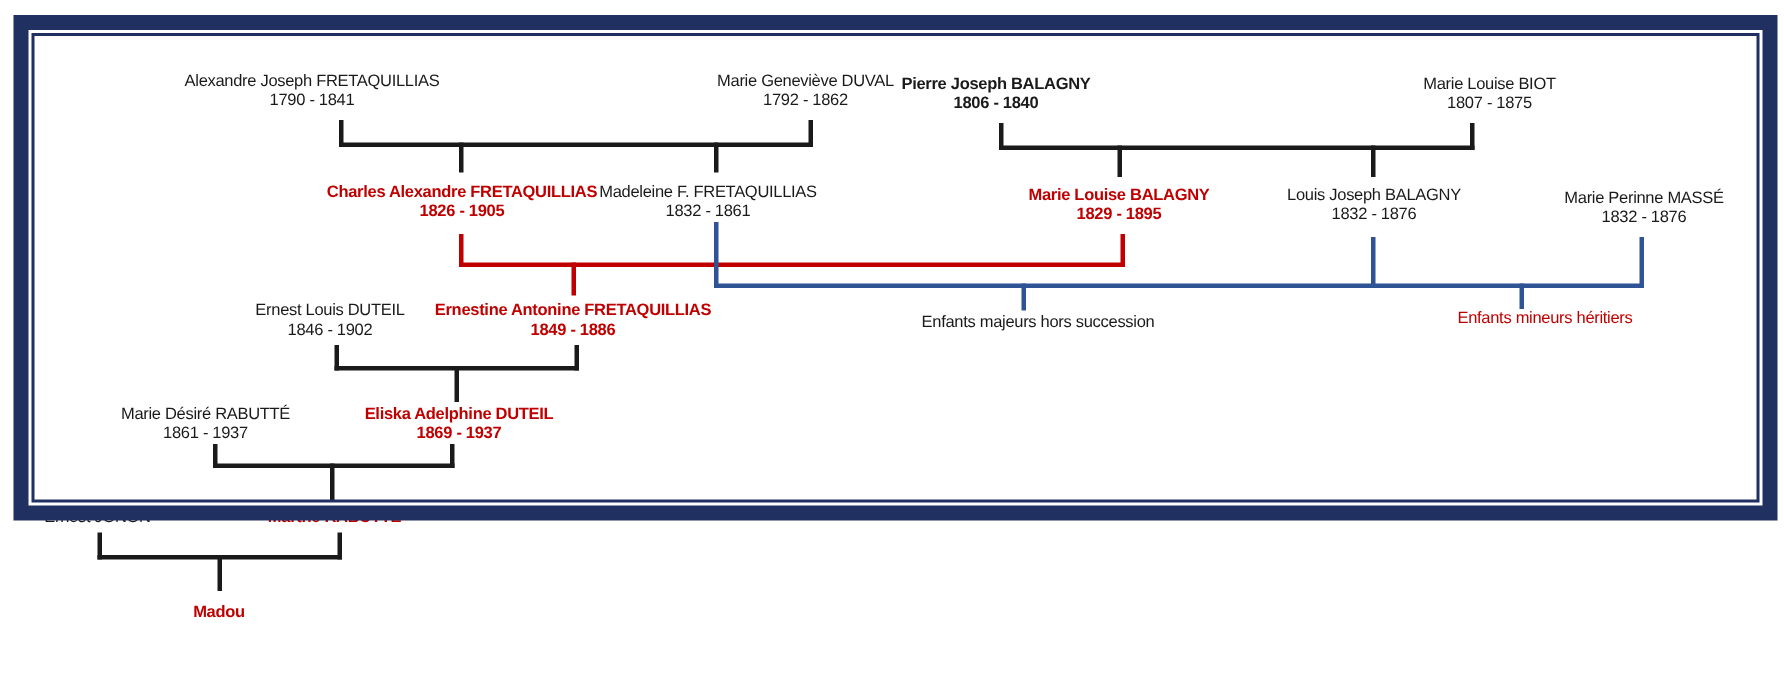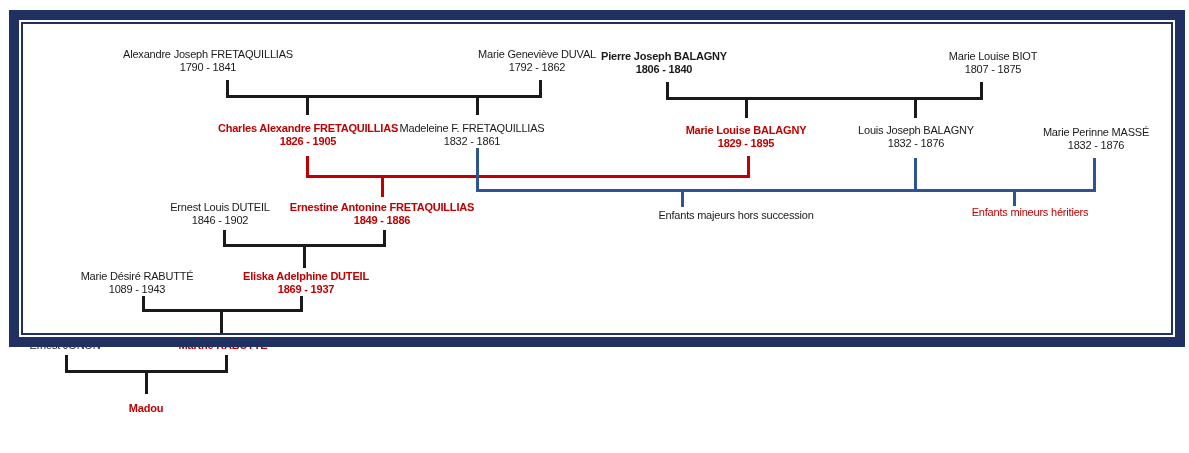--- a/index.html
+++ b/index.html
@@ -128,36 +128,36 @@
       <div class="person black" style="left: 220px; top: 201px; color: rgb(26, 26, 26);">
         <div>Ernest Louis DUTEIL</div>
         <div>1846 - 1902</div>
       </div>
       <div class="person red" style="left: 382px; top: 201px; color: rgb(192, 0, 0);">
         <div>Ernestine Antonine FRETAQUILLIAS</div>
         <div>1849 - 1886</div>
       </div>
       <div class="person black" style="left: 137px; top: 270px; color: rgb(26, 26, 26);">
         <div>Marie Désiré RABUTTÉ</div>
-        <div>1089 - 1943</div>
+        <div>1861 - 1937</div>
       </div>
       <div class="person red" style="left: 306px; top: 270px; color: rgb(192, 0, 0);">
         <div>Eliska Adelphine DUTEIL</div>
         <div>1869 - 1937</div>
       </div>
       <div class="person black" style="left: 65px; top: 339px; color: rgb(26, 26, 26);">
         <div>Ernest JONON</div>
       </div>
       <div class="person red" style="left: 223px; top: 339px; color: rgb(192, 0, 0);">
         <div>Marthe RABUTTÉ</div>
       </div>
       <div class="person red" style="left: 146px; top: 402px; color: rgb(192, 0, 0);">
         <div>Madou</div>
       </div>
     </div>
   <div id="captions">
-      <div class="caption black" style="left: 692px; top: 209px; color: rgb(26, 26, 26); margin-left: 44px;">Enfants majeurs hors succession</div>
+      <div class="caption black" style="left: 692px; top: 209px; color: rgb(26, 26, 26);">Enfants majeurs hors succession</div>
       <div class="caption red" style="left: 1030px; top: 206px; color: rgb(192, 0, 0);">Enfants mineurs héritiers</div>
     </div>
   <div class="frame navy" style="border-color: rgb(31, 48, 97);">
     <div class="frame-inner navy" style="border-color: rgb(31, 48, 97);"></div>
   </div>
 </div>
 
 </body></html>

